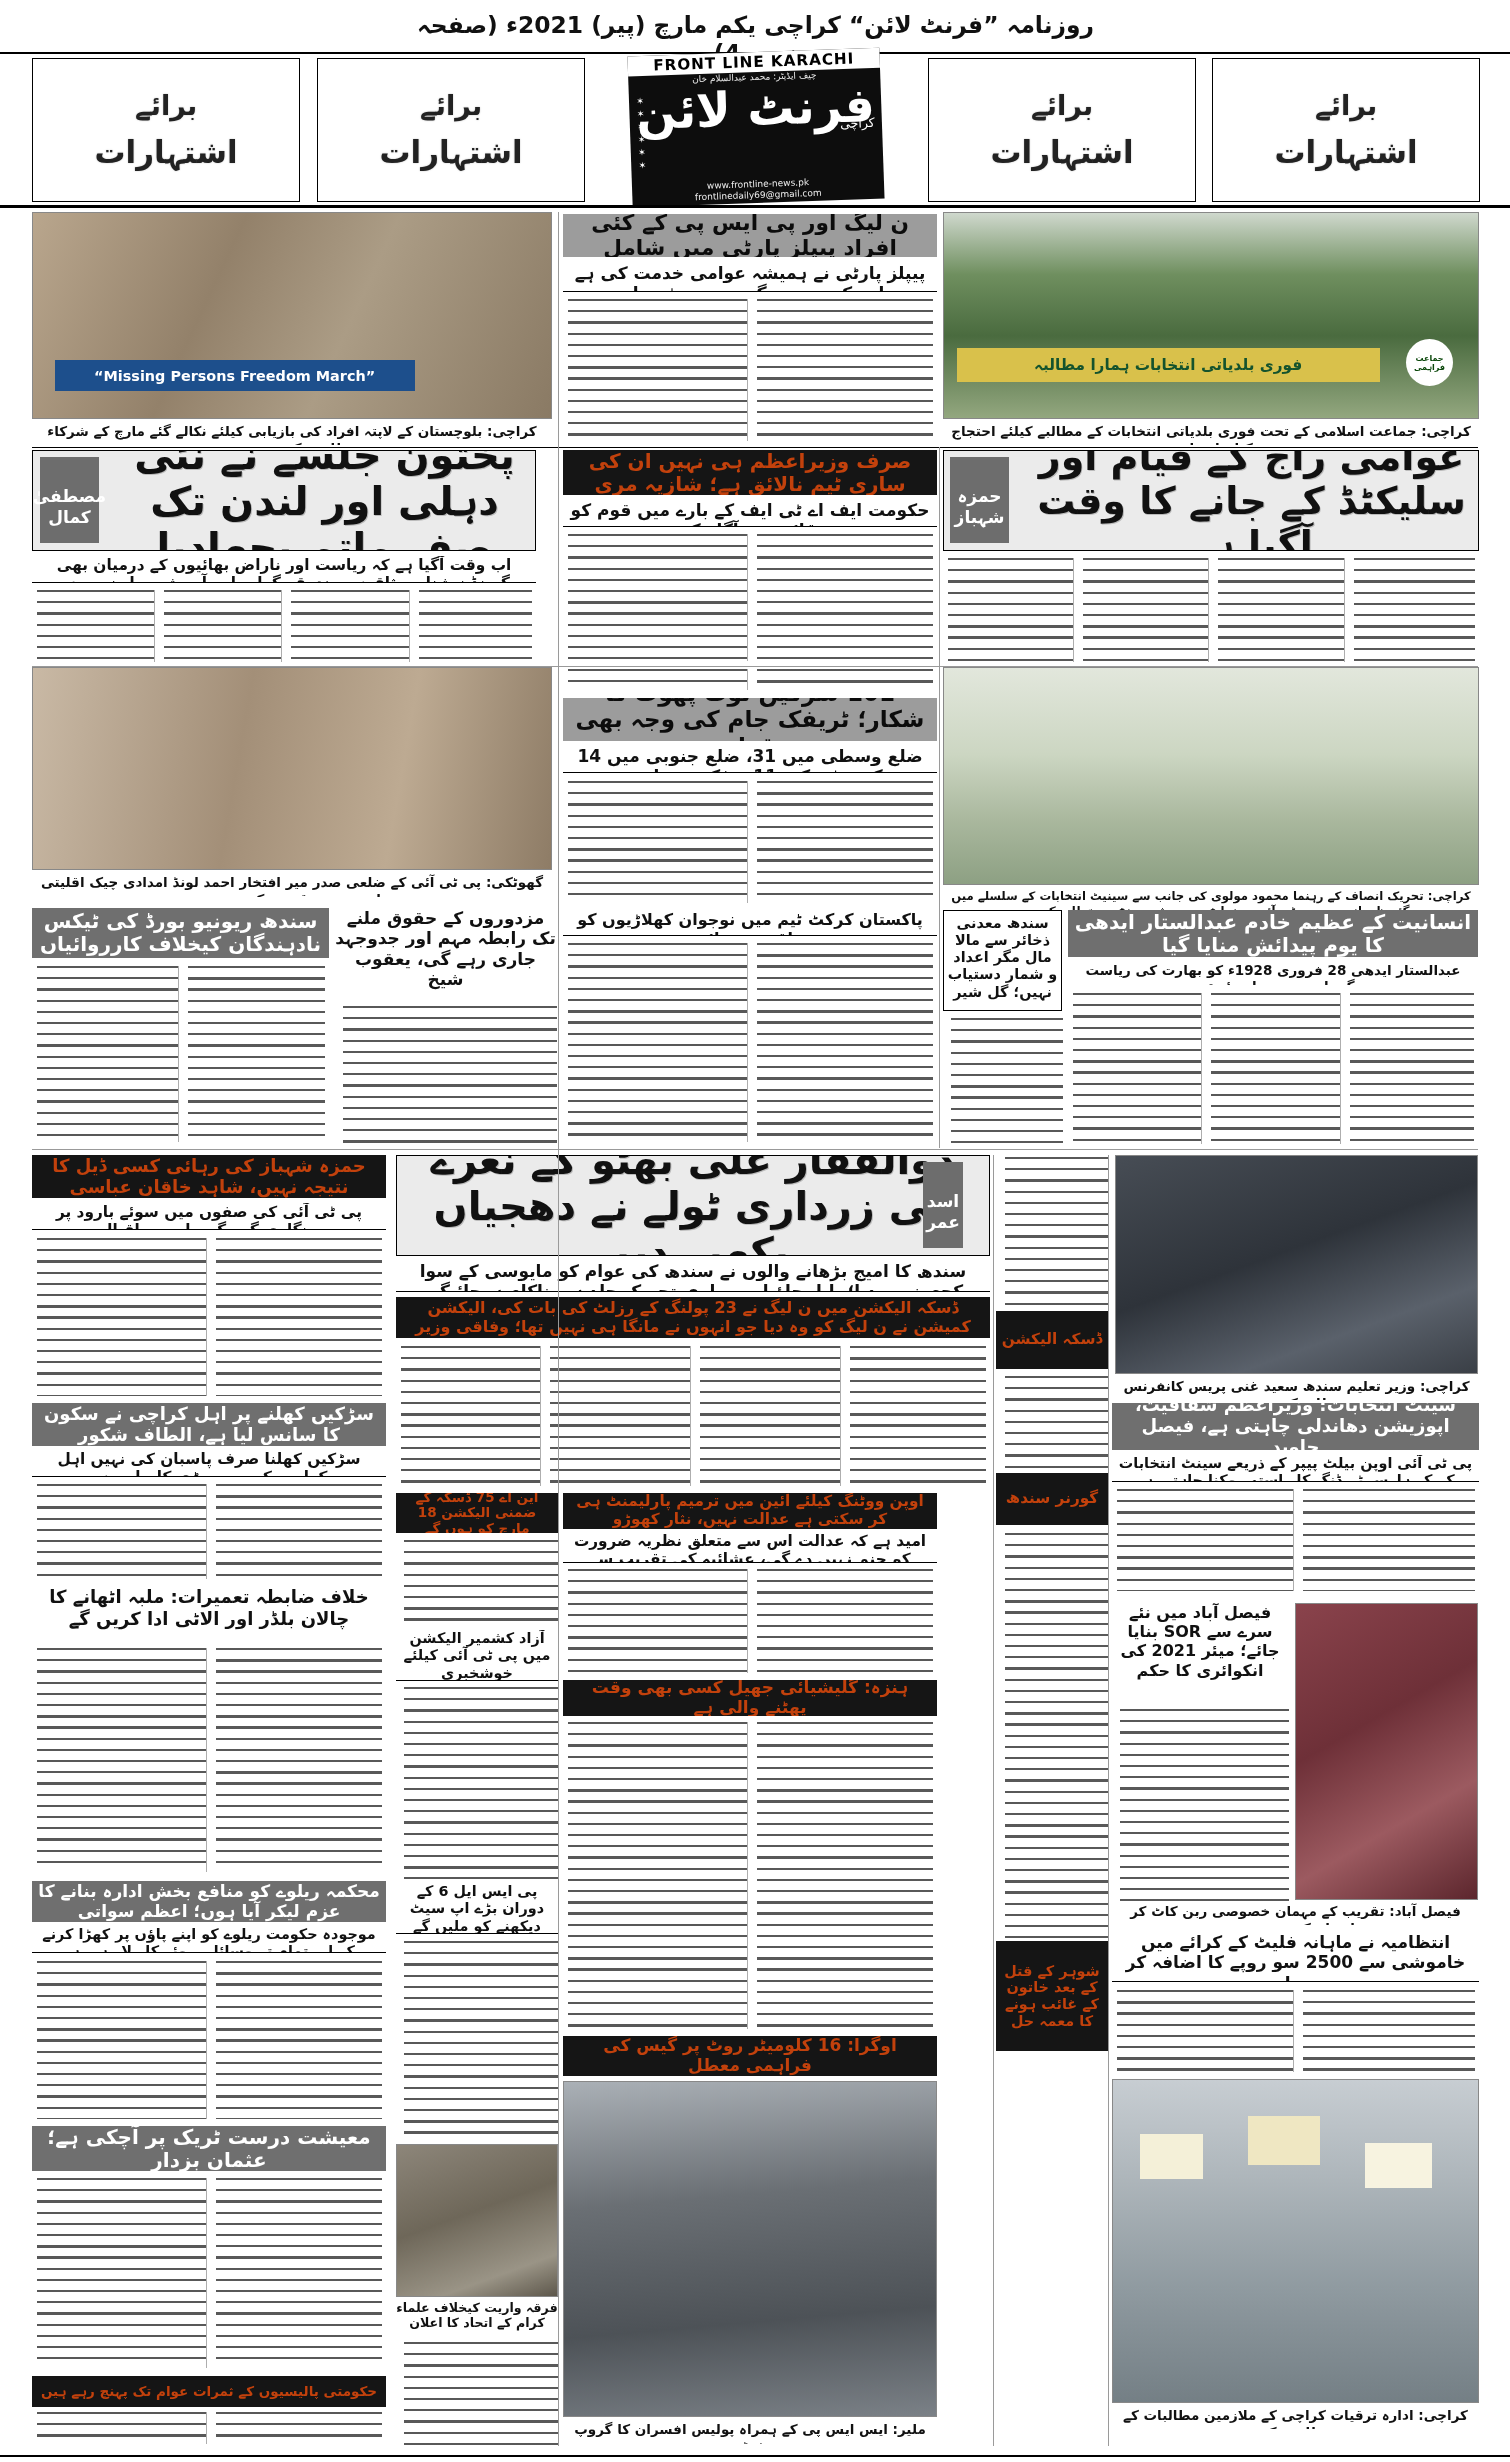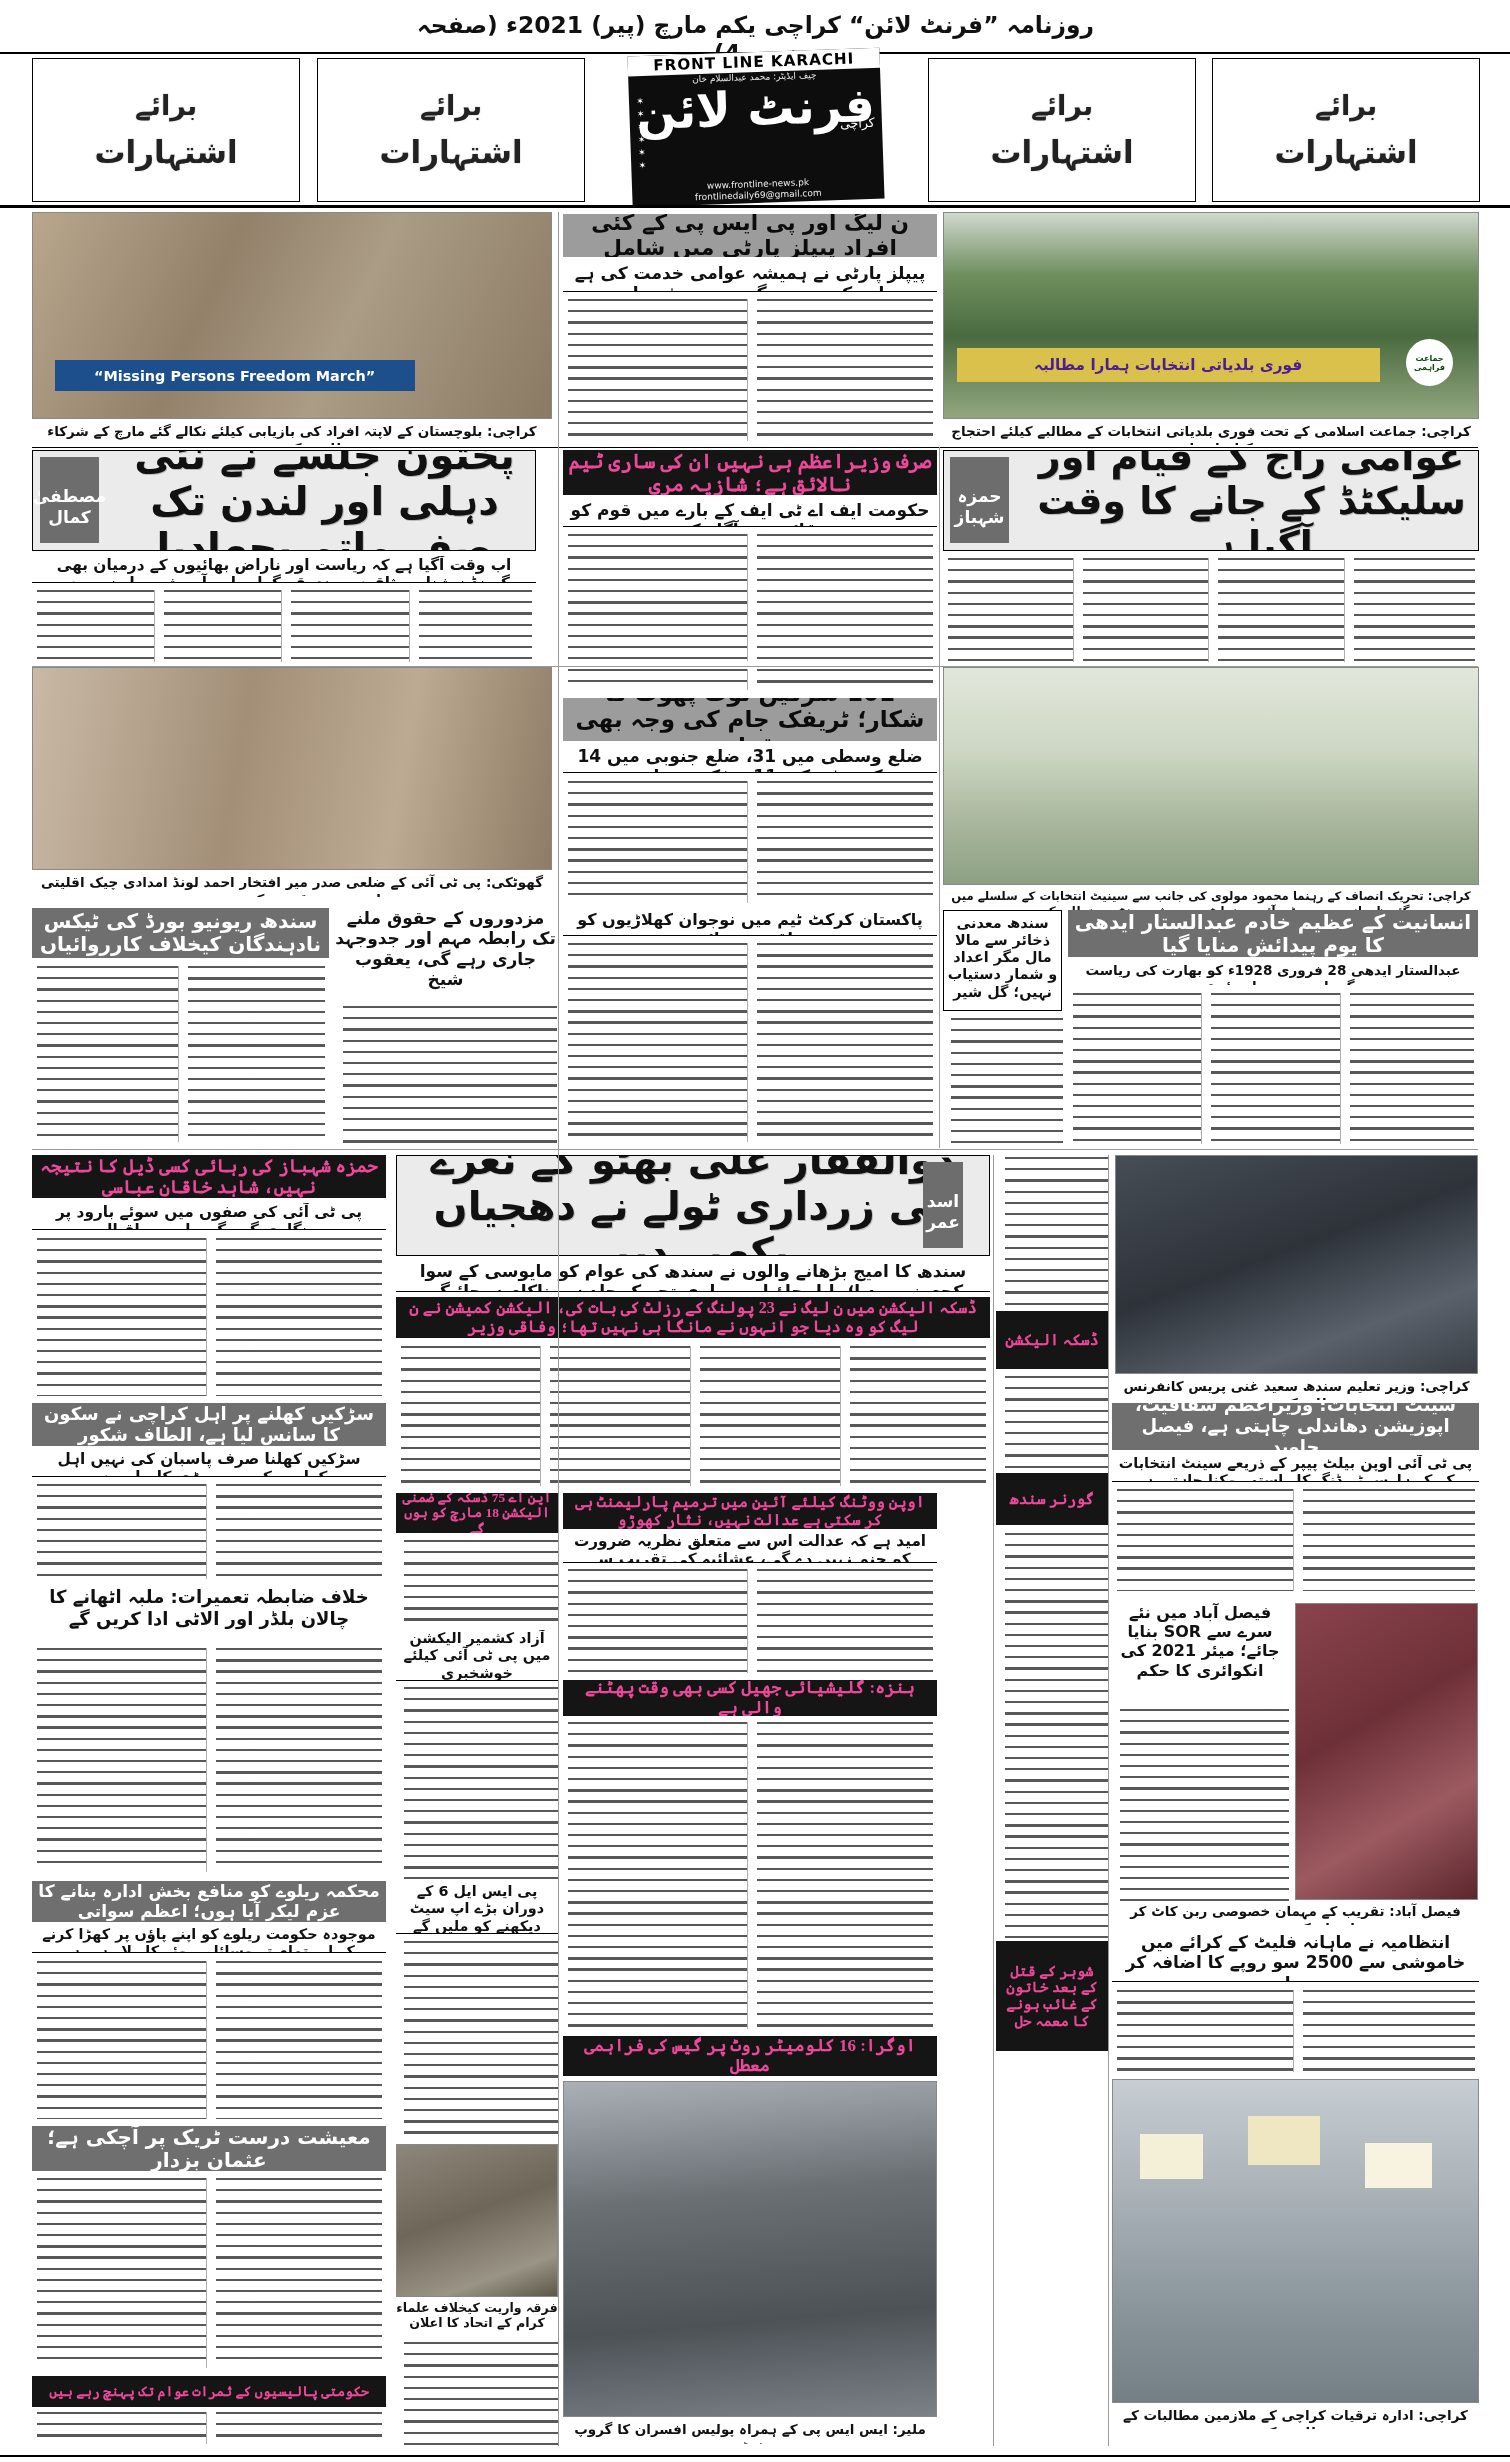--- a/index.html
+++ b/index.html
@@ -5,21 +5,21 @@
   html,body{margin:0;padding:0;background:#d8d8d8;}
   .page{position:relative;width:1511px;height:2462px;background:#ffffff;margin:0 auto;
         font-family:"DejaVu Sans",sans-serif;color:#111;overflow:hidden;}
   .abs{position:absolute;}
   .rtl{direction:rtl;unicode-bidi:embed;}
   
   .band{display:flex;align-items:center;justify-content:center;text-align:center;
         font-weight:bold;line-height:1.15;overflow:hidden;padding:0 5.4px;box-sizing:border-box;}
   .band.gray{background:#9c9c9c;color:#0c0c0c;}
   .band.dgray{background:#6f6f6f;color:#ffffff;}
-  .band.black{background:#151515;color:#ec4899;font-family:Liberation Serif, serif;}
+  .band.black{background:#151515;color:#c2410c;}
   .plainhead{font-weight:bold;text-align:center;line-height:1.2;overflow:hidden;}
   .sub{font-weight:bold;text-align:center;border-bottom:1.8px solid #000;line-height:1.2;
        overflow:hidden;box-sizing:border-box;padding:0 3.6px;}
   
   .banner{background:#ebebeb;border:1.8px solid #000;display:flex;align-items:center;
           justify-content:center;text-align:center;font-weight:bold;overflow:hidden;
           box-sizing:border-box;text-shadow:0.9px 0.9px 0 #bbb;}
   .attr{position:absolute;background:#6d6d6d;color:#fff;display:flex;flex-direction:column;
         align-items:center;justify-content:center;font-weight:bold;text-align:center;
         font-size:17px;line-height:1.25;box-sizing:border-box;padding:3.6px;}
@@ -91,21 +91,21 @@
 
   <div class="abs band gray rtl" style="left:563px;top:214px;width:374px;height:43px;font-size:21.6px;">ن لیگ اور پی ایس پی کے کئی افراد پیپلز پارٹی میں شامل</div>
   <div class="abs sub rtl" style="left:563px;top:263px;width:374px;height:29px;font-size:17px;">پیپلز پارٹی نے ہمیشہ عوامی خدمت کی ہے اور کرتی رہے گی، مرتضیٰ وہاب</div>
   <div class="abs cols" style="left:563px;top:297px;width:374px;height:146px;">
     <div class="tx"></div>
       <div class="tx"></div>
   </div>
 
   <div class="abs photo" style="left:943px;top:212px;width:536px;height:207px;
        background:linear-gradient(180deg,#cfd8cd 0%,#6f8f5f 30%,#4a6b3f 60%,#93a77f 100%);">
-    <div style="position:absolute;left:12.6px;top:135px;width:423px;height:34px;background:#d9c14b;color:#4c1d95;
+    <div style="position:absolute;left:12.6px;top:135px;width:423px;height:34px;background:#d9c14b;color:#14532d;
          display:flex;align-items:center;justify-content:center;font-weight:bold;font-size:15.3px;" class="rtl">فوری بلدیاتی انتخابات ہمارا مطالبہ</div>
     <div style="position:absolute;right:25px;top:126px;width:47px;height:47px;background:#fff;border-radius:50%;
          display:flex;align-items:center;justify-content:center;font-size:8px;font-weight:bold;text-align:center;color:#0a470a;" class="rtl">جماعت فراہمی</div>
   </div>
   <div class="abs cap rtl" style="left:943px;top:423px;width:536px;height:21.6px;">کراچی: جماعت اسلامی کے تحت فوری بلدیاتی انتخابات کے مطالبے کیلئے احتجاج کیا جا رہا ہے</div>
 
   <div class="abs hline" style="left:32px;top:447px;width:1446px;height:0.9px;"></div>
 
   <div class="abs banner rtl" style="left:32px;top:450px;width:504px;height:101px;font-size:40px;padding-left:81px;">پختون جلسے نے نئی دہلی اور لندن تک صف ماتم بچھادیا</div>
   <div class="abs attr" style="left:40px;top:457px;width:59px;height:86px;">

